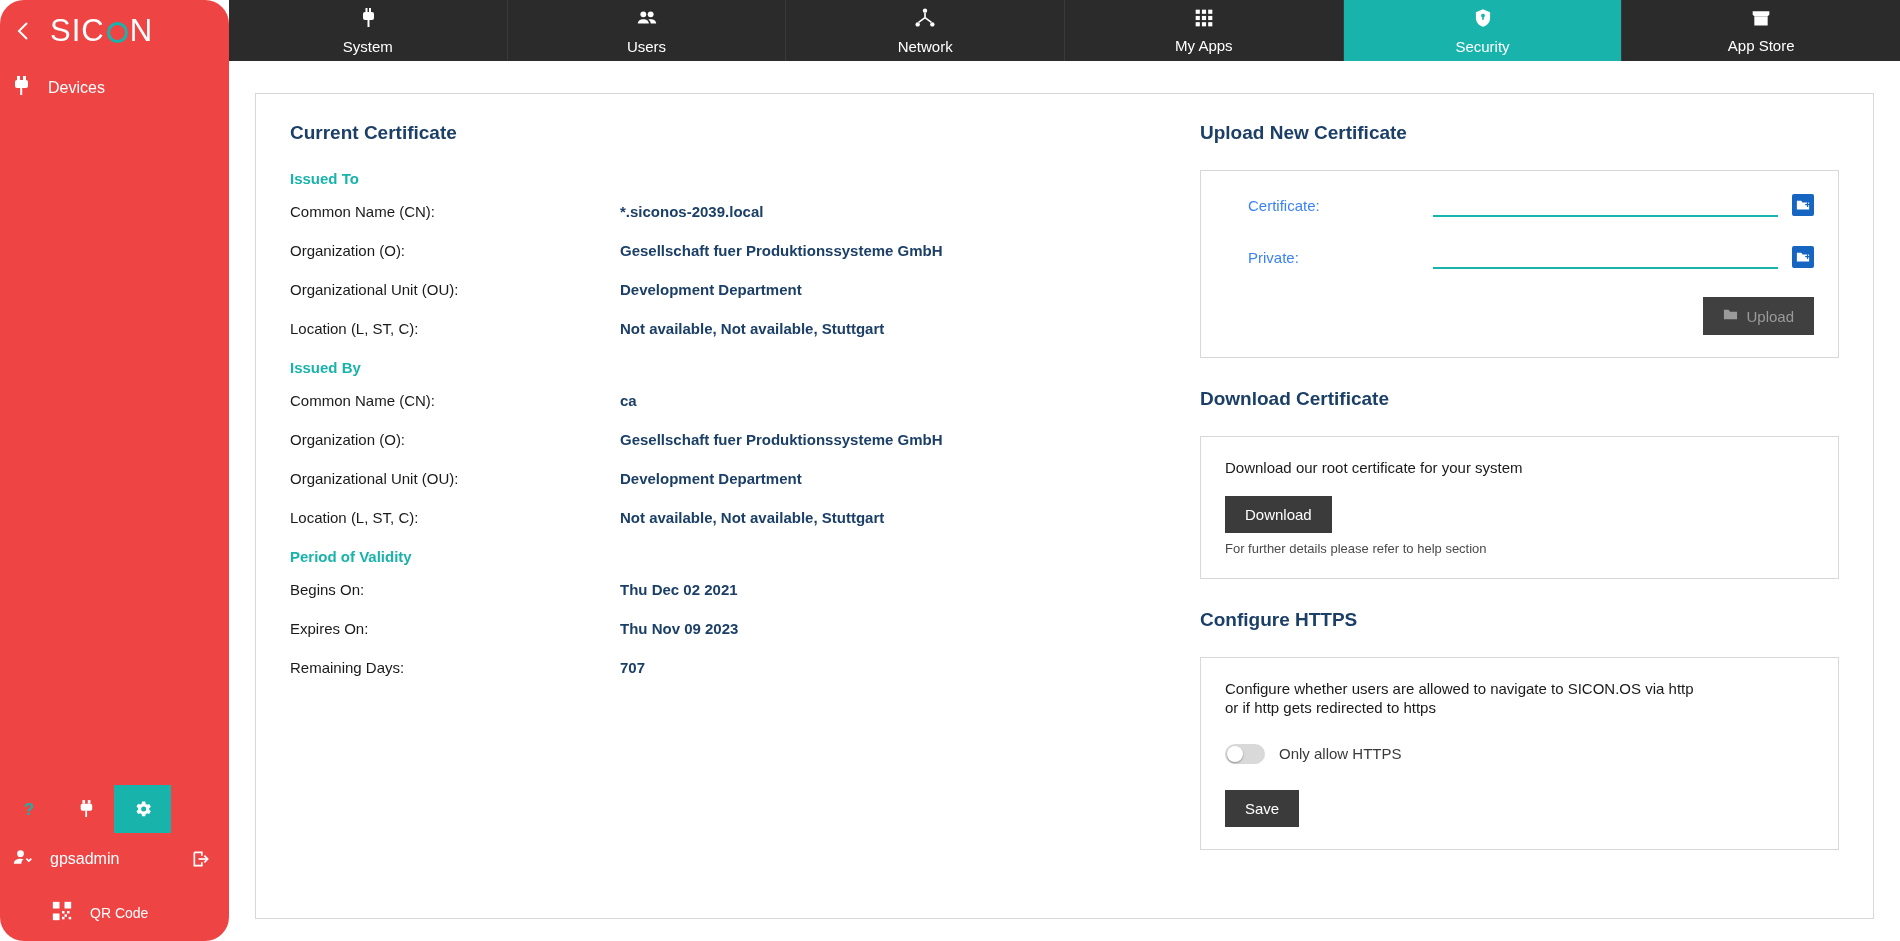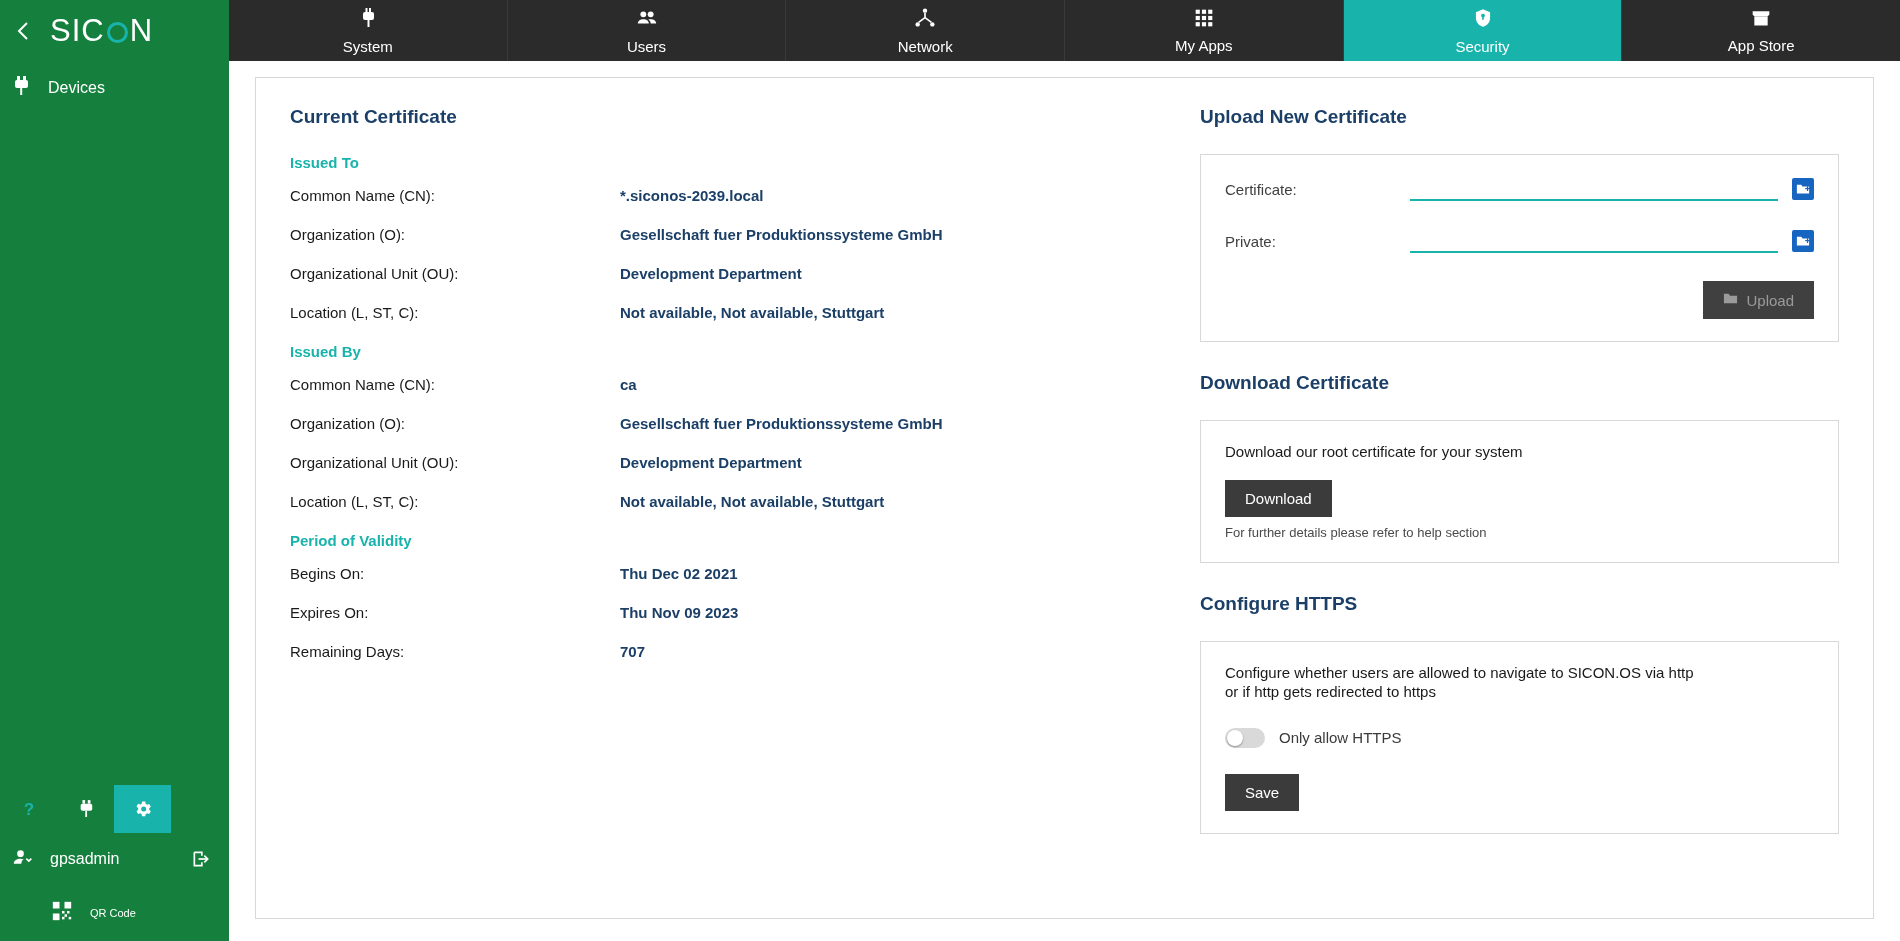--- a/index.html
+++ b/index.html
@@ -15,25 +15,26 @@
     width: 1900px;
     height: 941px;
     display: flex;
     background: #ffffff;
   }
 
   
   .sidebar {
     width: 229px;
     min-width: 229px;
-    background: #15803d;
+    background: #ef4444;
     color: #ffffff;
     display: flex;
     flex-direction: column;
     position: relative;
+    border-radius: 24px;
   }
   .sidebar-top {
     height: 61px;
     display: flex;
     align-items: center;
     padding-left: 10px;
     gap: 14px;
   }
   .back-chevron {
     width: 26px; height: 26px;
@@ -107,21 +108,21 @@
     cursor: pointer;
   }
   .sidebar-qr-row {
     display: flex;
     align-items: center;
     height: 56px;
     padding-left: 52px;
     gap: 18px;
     cursor: pointer;
   }
-  .sidebar-qr-row .label { font-size: 11px; }
+  .sidebar-qr-row .label { font-size: 14px; }
 
   
   .main {
     flex: 1 1 auto;
     display: flex;
     flex-direction: column;
     background: #ffffff;
     min-width: 0;
   }
   .topnav {
@@ -141,21 +142,21 @@
     font-size: 15px;
     cursor: pointer;
     border-right: 1px solid #3a3a3a;
   }
   .navitem:last-child { border-right: none; }
   .navitem.active { background: #18b3ab; }
   .navitem .nav-label { line-height: 1; }
 
   .content-wrap {
     flex: 1 1 auto;
-    padding: 16px 26px 22px 26px;
+    padding: 32px 26px 22px 26px;
     overflow: hidden;
   }
   .card {
     border: 1px solid #d8d8d8;
     background: #ffffff;
     width: 100%;
     height: 100%;
     padding: 28px 34px;
     display: flex;
     gap: 30px;
@@ -199,21 +200,22 @@
   }
   .upload-row {
     display: flex;
     align-items: center;
     margin-bottom: 28px;
   }
   .upload-label {
     width: 185px;
     min-width: 185px;
     font-size: 15px;
-    color: #404040;
+    color: #3b82f6;
+    margin-left: 23px;
   }
   .upload-field {
     flex: 1 1 auto;
     border-bottom: 2px solid #18b3ab;
     height: 24px;
   }
   .file-btn {
     width: 22px; height: 22px;
     background: #1665c0;
     color: #fff;

